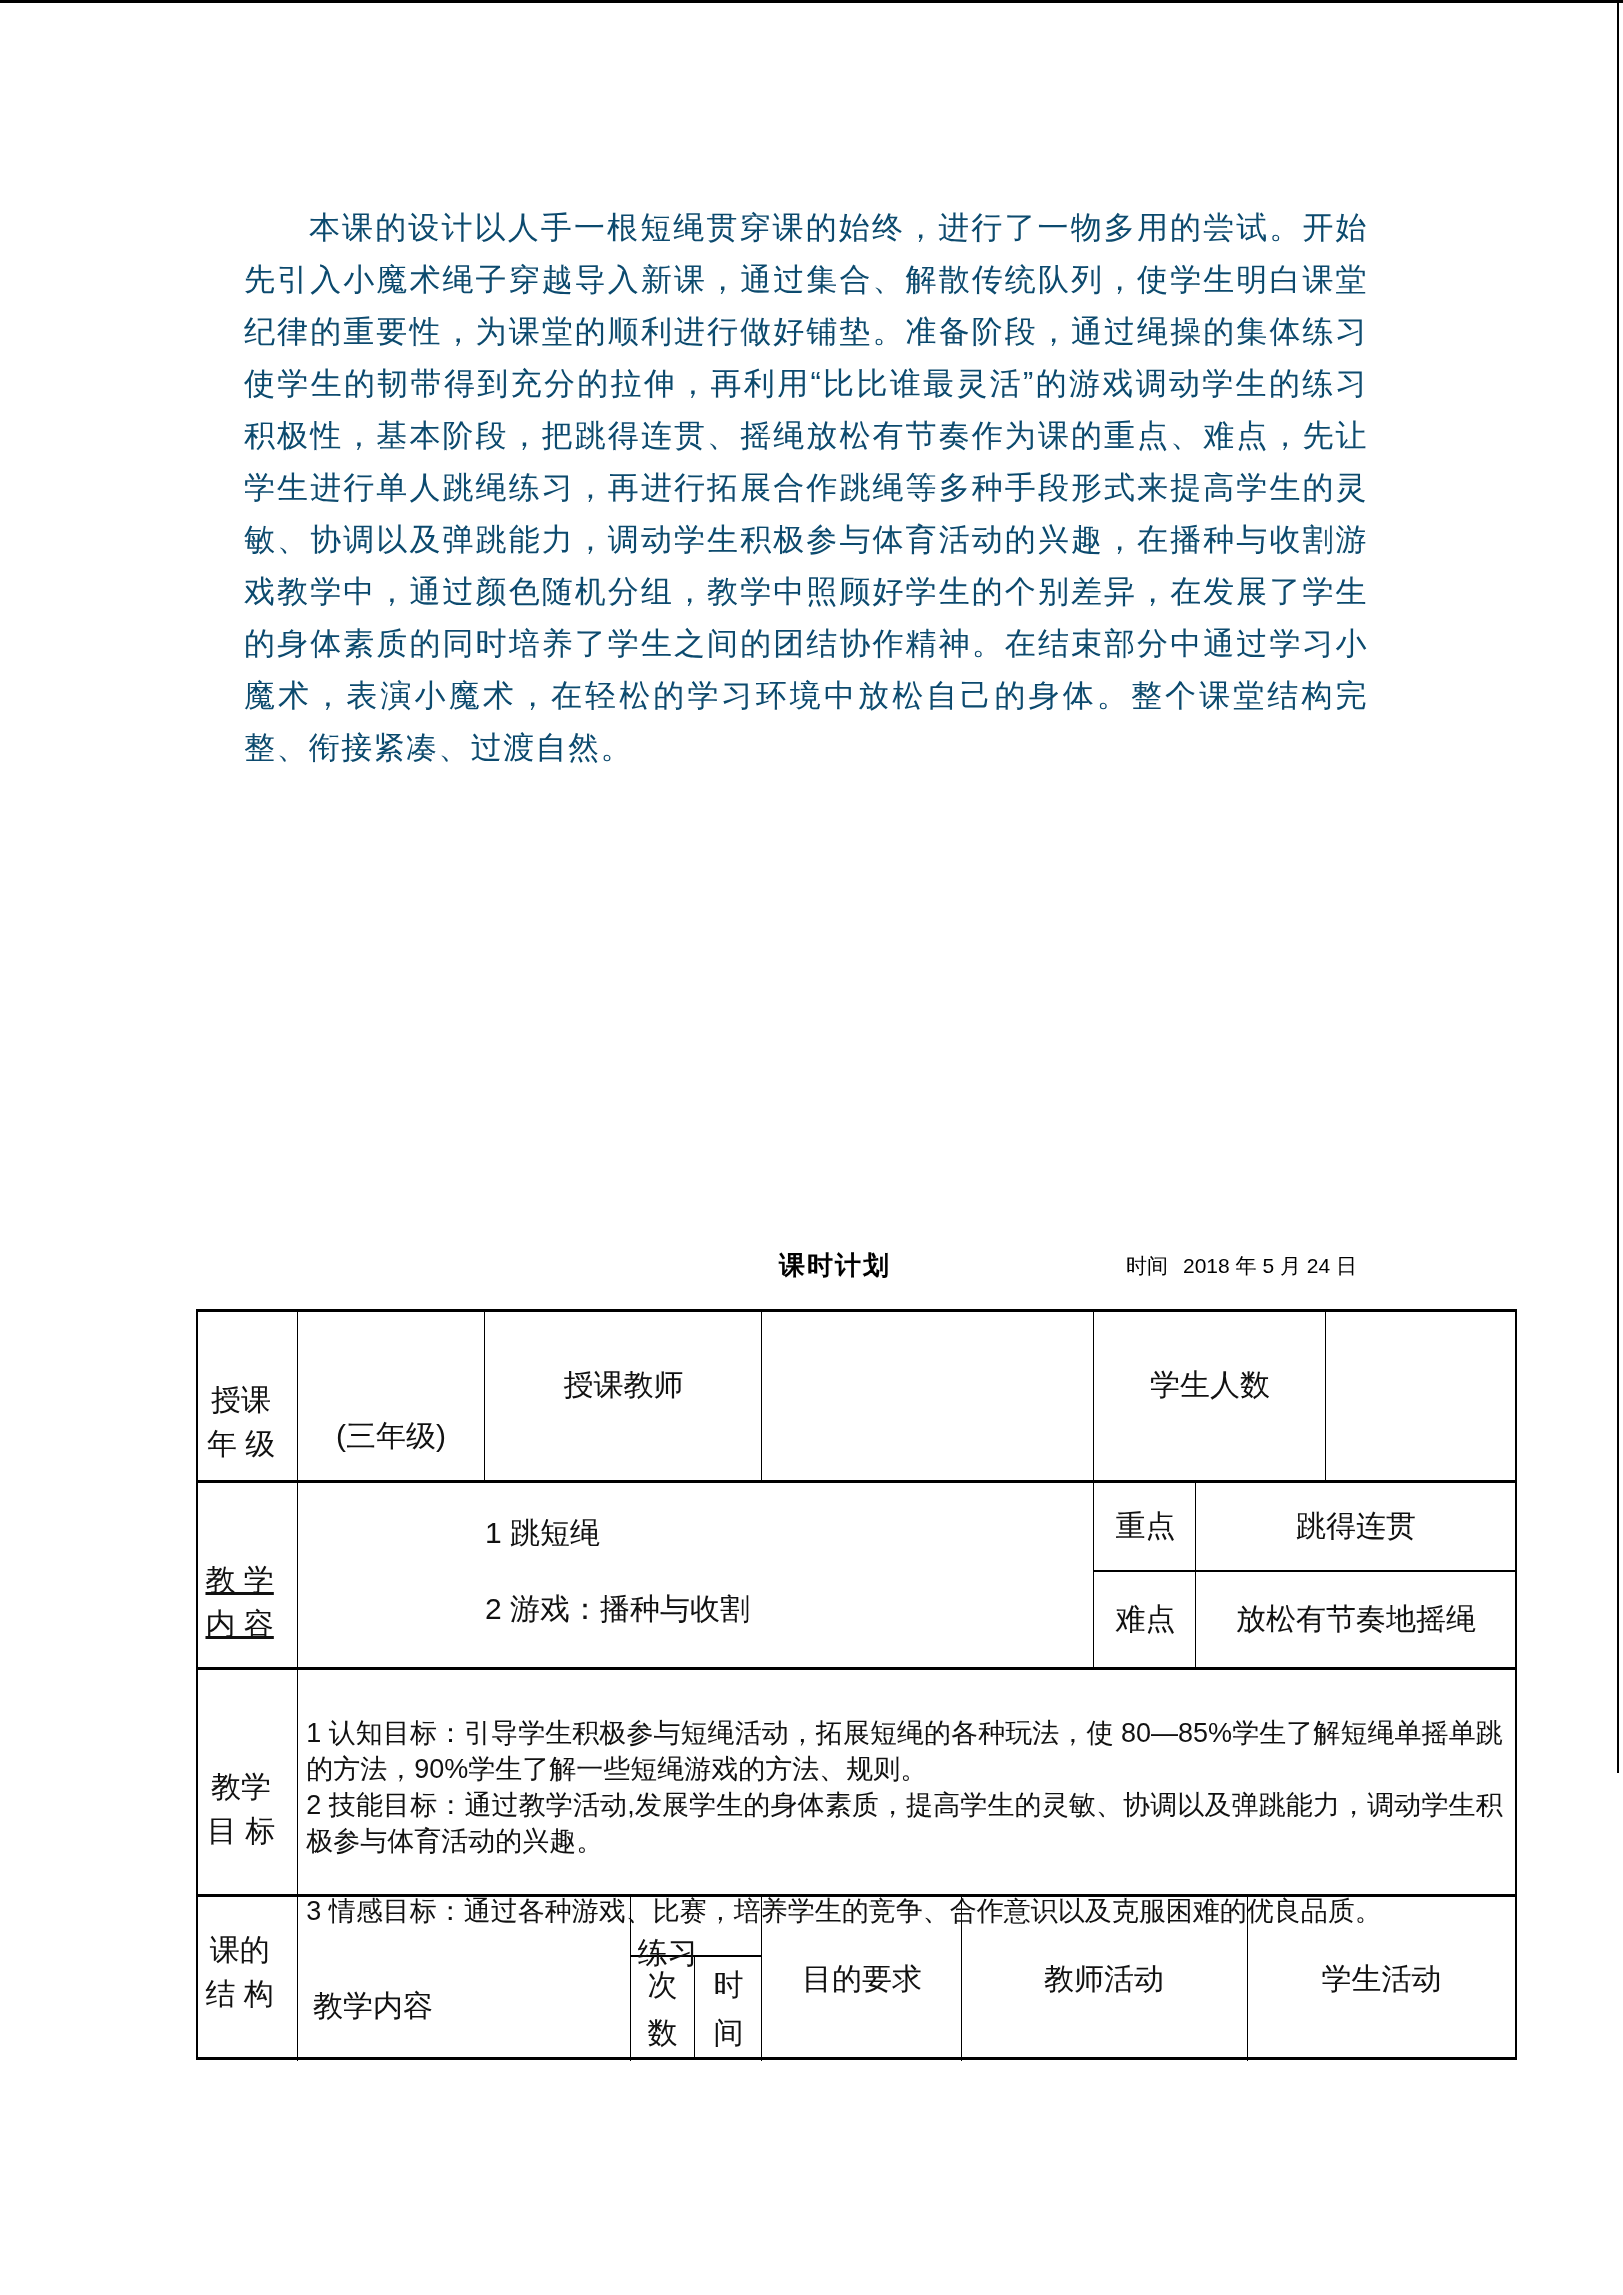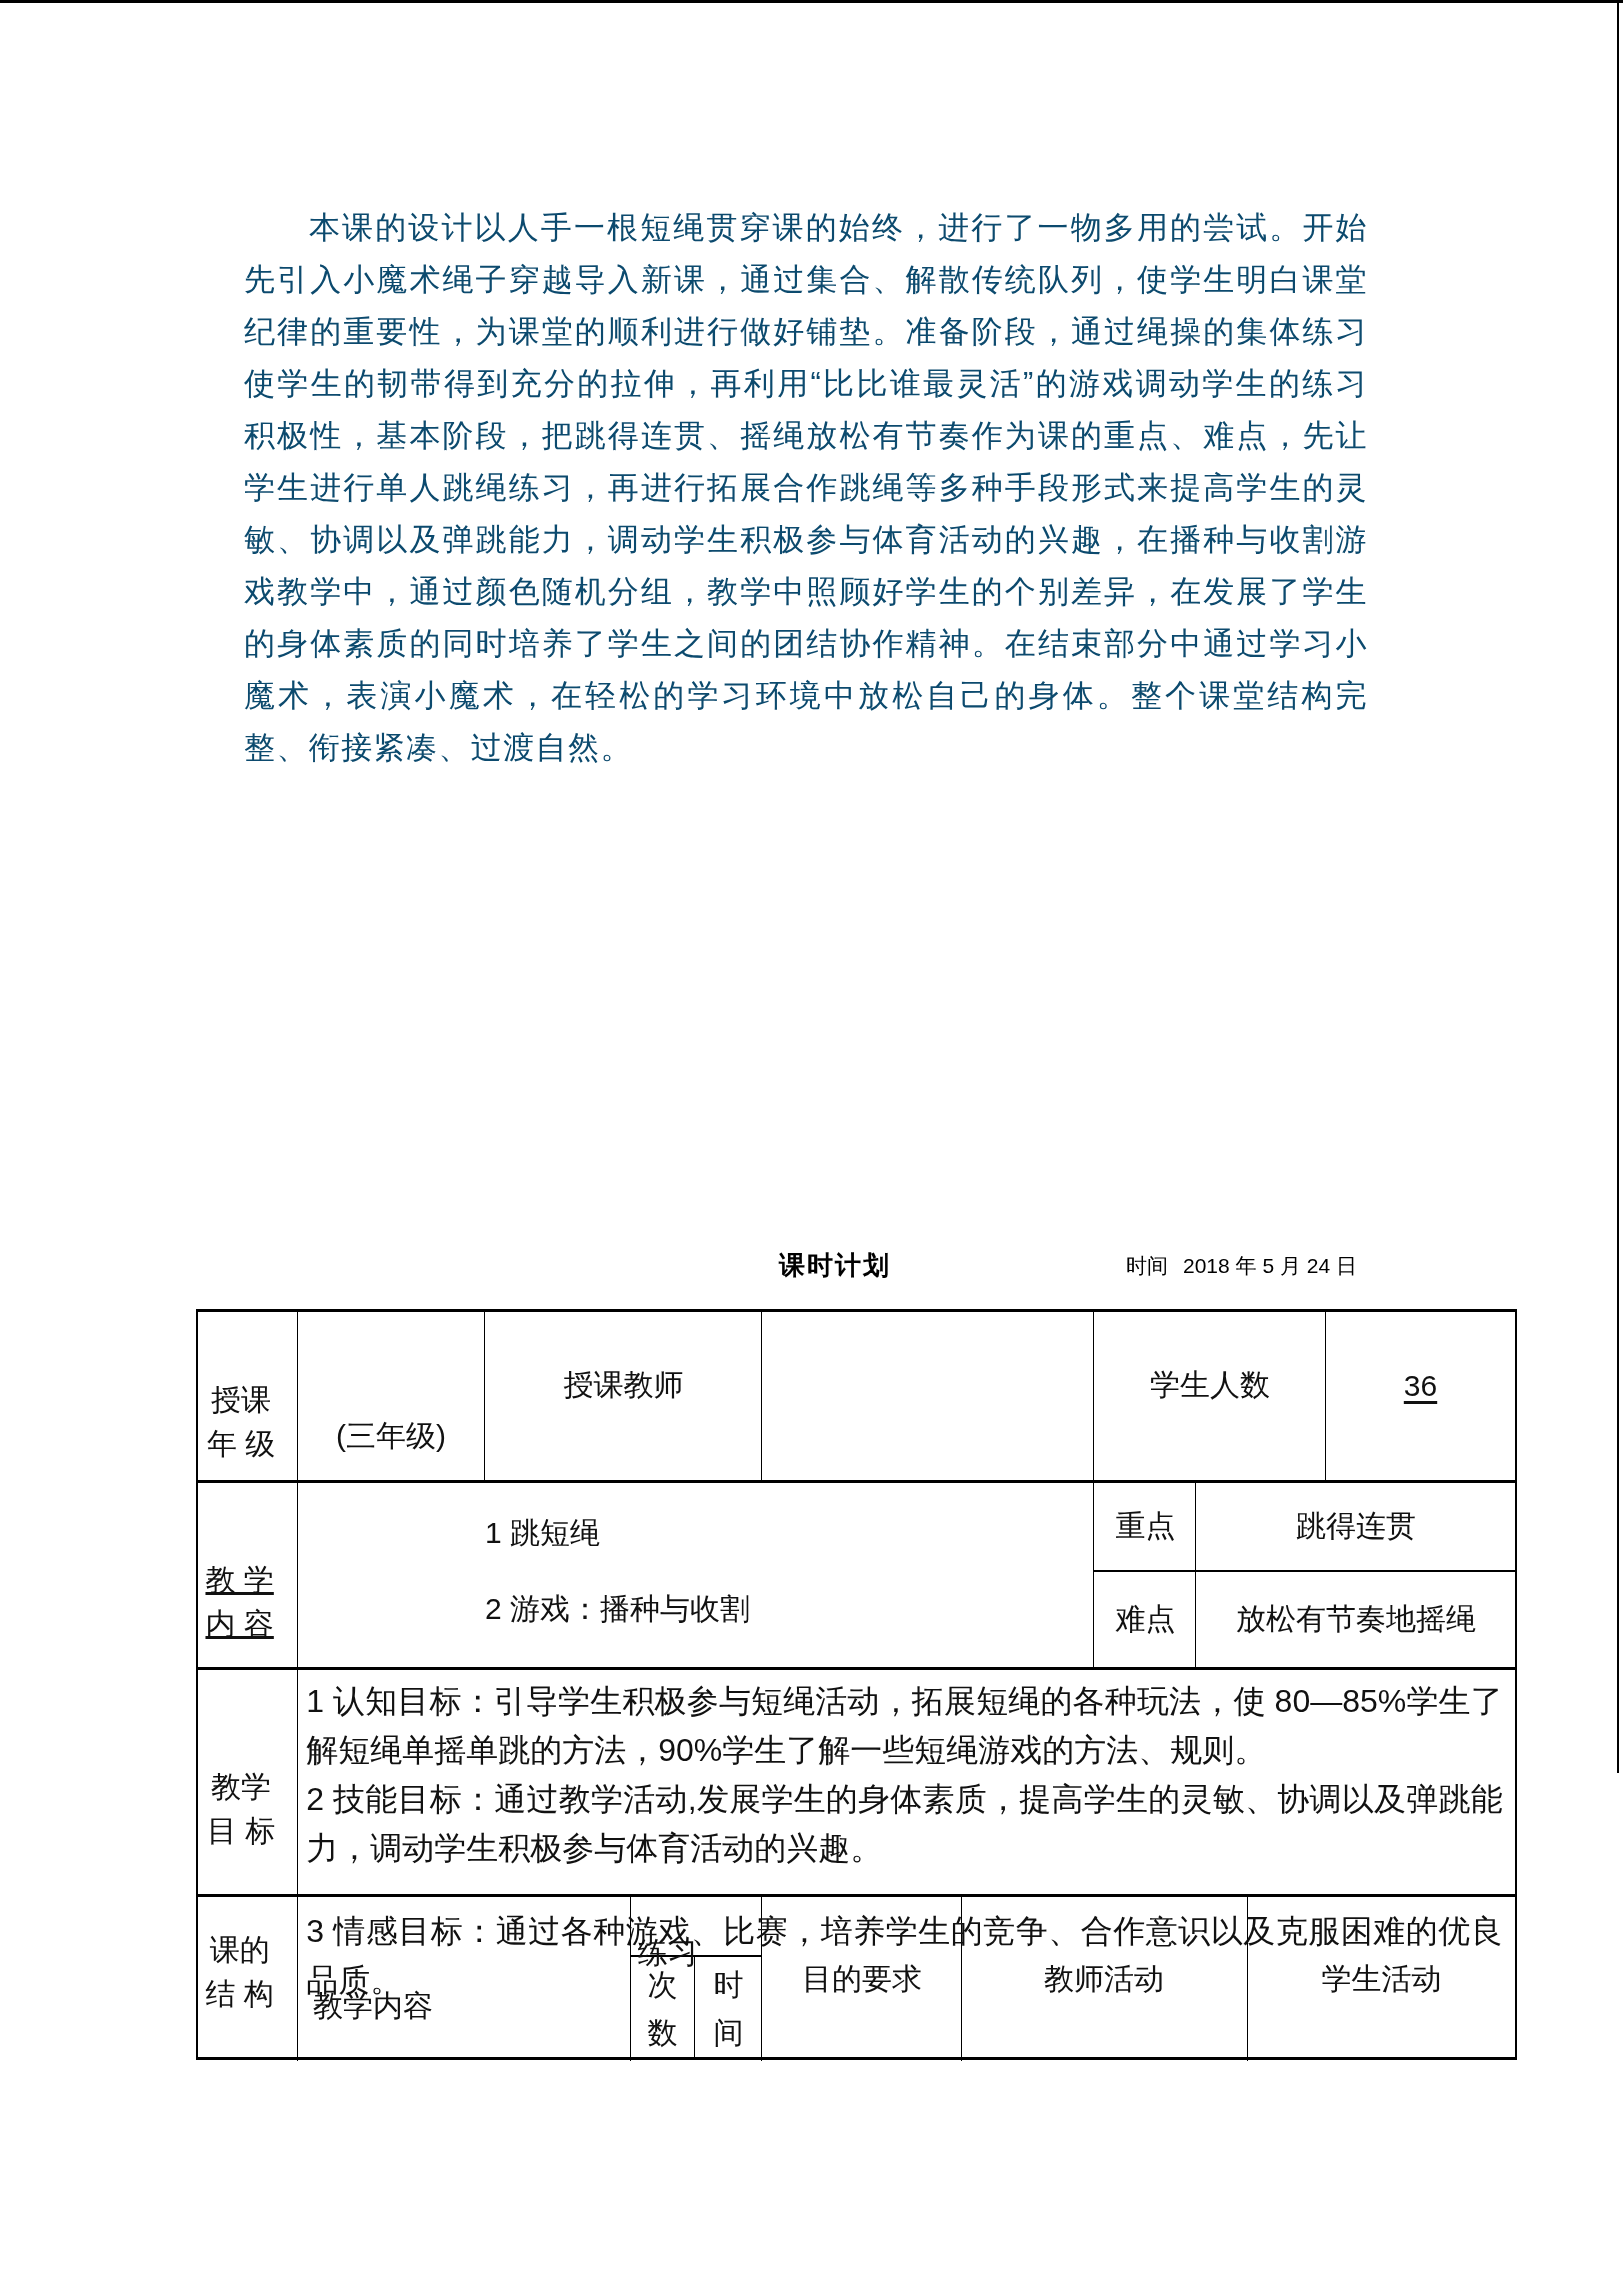--- a/index.html
+++ b/index.html
@@ -49,21 +49,21 @@
     font-size: 30px; color: #111;
     text-align: center;
   }
   .pre { white-space: pre-line; }
   .left { justify-content: flex-start; text-align: center; margin-top: 27px; }
   .top { align-items: flex-start; }
   .label2 { line-height: 44px; }
   .objectives {
     flex-direction: column; align-items: flex-start; justify-content: flex-start;
     padding: 6.8px 12.3px 0 8.2px;
-    font-size: 32px; line-height: 49px; text-align: justify;
+    font-size: 27px; line-height: 36px; text-align: justify; margin-top: 38px;
   }
   .objectives .obj { width: 100%; }
   .objectives .obj3 { margin-top: 34px; }
   .content-items {
     flex-direction: column; align-items: flex-start; justify-content: center;
     padding-left: 187px; padding-bottom: 23px; row-gap: 35px;
     text-align: left;
   }
   .underline { text-decoration: underline; text-underline-offset: 4.8px; }
   .stack2 { line-height: 48px; }
@@ -112,23 +112,20 @@
   <div class="vl" style="left:565px; top:588px; width:1.4px; height:164px;"></div>
   <div class="vl" style="left:765px; top:588px; width:1.4px; height:164px;"></div>
   <div class="vl" style="left:1051px; top:588px; width:1.4px; height:164px;"></div>
 
   <div class="cell pre left label2" style="left:2.7px; top:0; width:98px; height:171px; padding-left:8.2px;">授课
 年 级</div>
   <div class="cell" style="left:102px; top:0; width:186px; height:171px; padding-top:84px;">(三年级)</div>
   <div class="cell" style="left:290px; top:0; width:275px; height:171px; padding-bottom:17.7px;">授课教师</div>
   <div class="cell" style="left:567px; top:0; width:331px; height:171px;"></div>
   <div class="cell" style="left:899px; top:0; width:230px; height:171px; padding-bottom:17.7px;">学生人数</div>
-  <div class="cell" style="left:1130px; top:0; width:189px; height:171px; padding-bottom:17.7px;">
-    <span class="underline">36</span>
-  </div>
 
   <div class="cell pre left label2" style="left:2.7px; top:174px; width:98px; height:184px; padding-left:6.8px;text-decoration:underline;">教 学
 内 容</div>
   <div class="cell content-items" style="left:102px; top:174px; width:795px; height:200px;">
     <span>1 跳短绳</span>
     <span>2 游戏：播种与收割</span>
   </div>
   <div class="cell" style="left:899px; top:174px; width:101px; height:87px;">重点</div>
   <div class="cell" style="left:1001px; top:174px; width:318px; height:87px;">跳得连贯</div>
   <div class="cell" style="left:899px; top:263px; width:101px; height:95px;">难点</div>

